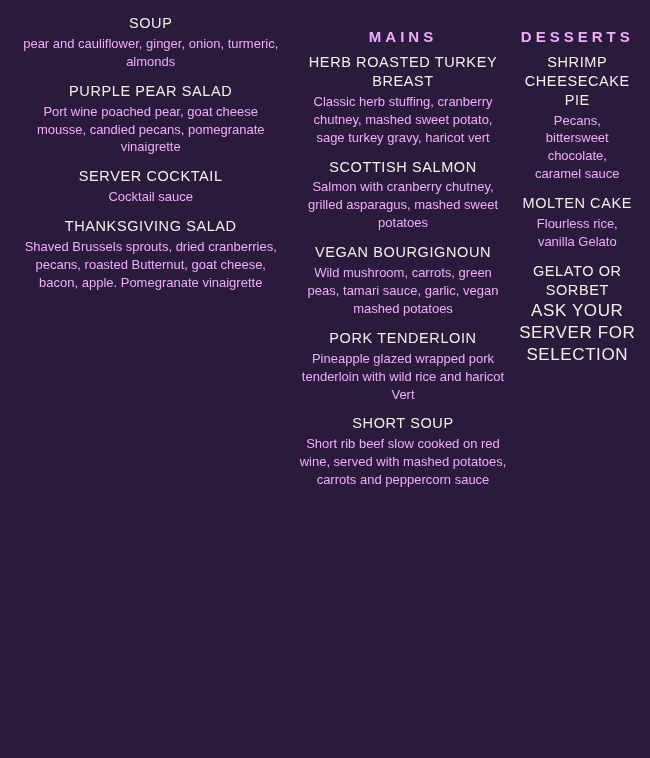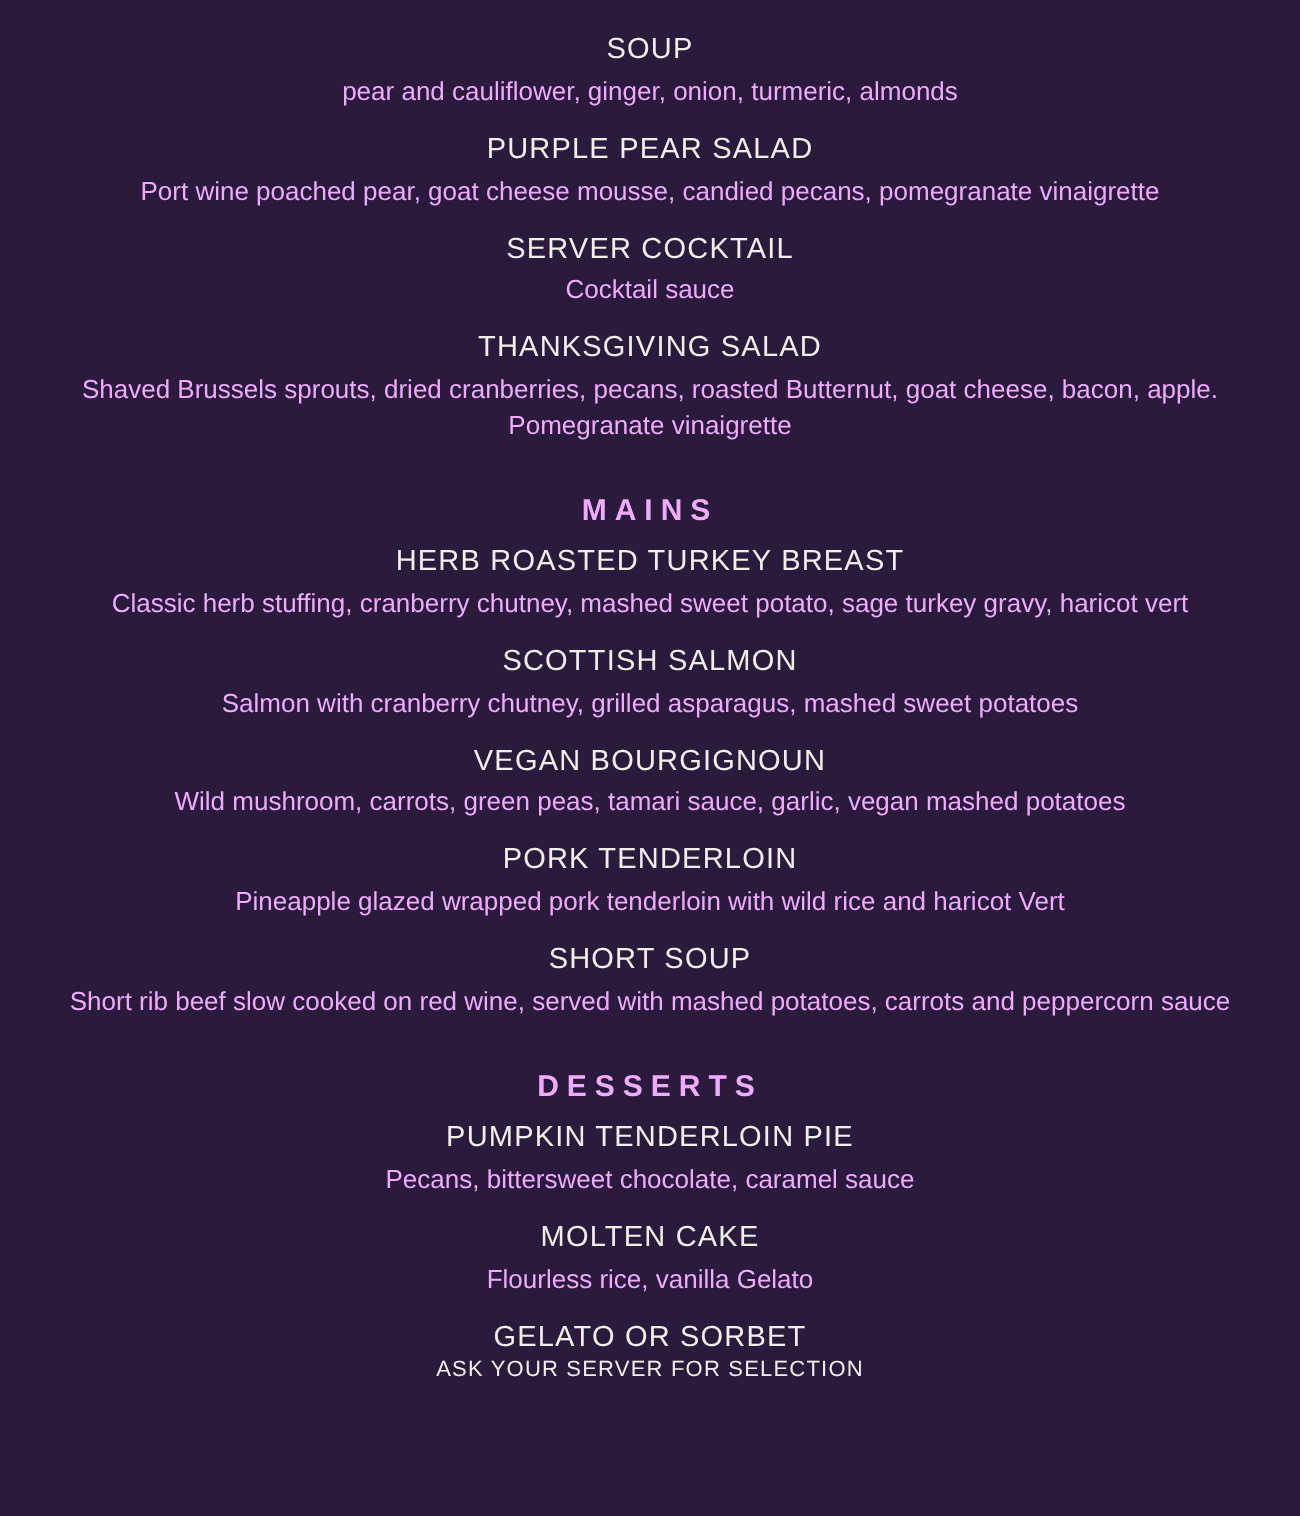--- a/index.html
+++ b/index.html
@@ -13,21 +13,21 @@
     font-family: "Liberation Sans", sans-serif;
     color: #ffffff;
     overflow: hidden;
   }
   .menu {
     width: 650px;
     height: 726px;
     box-sizing: border-box;
     padding: 14px 12px 0 12px;
     display: flex;
-    flex-direction: column;
+    flex-direction: row;
   }
   .section-heading {
     text-align: center;
     color: #f0abfc;
     font-size: 15px;
     letter-spacing: 4px;
     font-weight: bold;
     margin: 14px 0 8px 0;
   }
   .item {
@@ -42,21 +42,21 @@
   }
   .item-desc {
     font-size: 13px;
     color: #f0abfc;
     line-height: 1.38;
     margin-top: 2px;
     padding: 0 10px;
   }
   .item-desc:empty { display: none; }
   .item-sub {
-    font-size: 11px;
+    font-size: 17px;
     letter-spacing: 0.6px;
     color: #f2efe9;
     line-height: 1.3;
   }
   .item-sub:empty { display: none; }
   .spacer-top { height: 2px; }
 </style>
 </head>
 <body>
 
@@ -103,21 +103,21 @@
     </div>
     <div class="item">
       <div class="item-name">SHORT SOUP</div>
       <div class="item-desc">Short rib beef slow cooked on red wine, served with mashed potatoes, carrots and peppercorn sauce</div>
     </div>
   </div>
 
   <div>
     <div class="section-heading">DESSERTS</div>
     <div class="item">
-      <div class="item-name">PUMPKIN TENDERLOIN PIE</div>
+      <div class="item-name">SHRIMP CHEESECAKE PIE</div>
       <div class="item-desc">Pecans, bittersweet chocolate, caramel sauce</div>
     </div>
     <div class="item">
       <div class="item-name">MOLTEN CAKE</div>
       <div class="item-desc">Flourless rice, vanilla Gelato</div>
     </div>
     <div class="item">
       <div class="item-name">GELATO OR SORBET</div>
       <div class="item-sub">ASK YOUR SERVER FOR SELECTION</div>
     </div>

